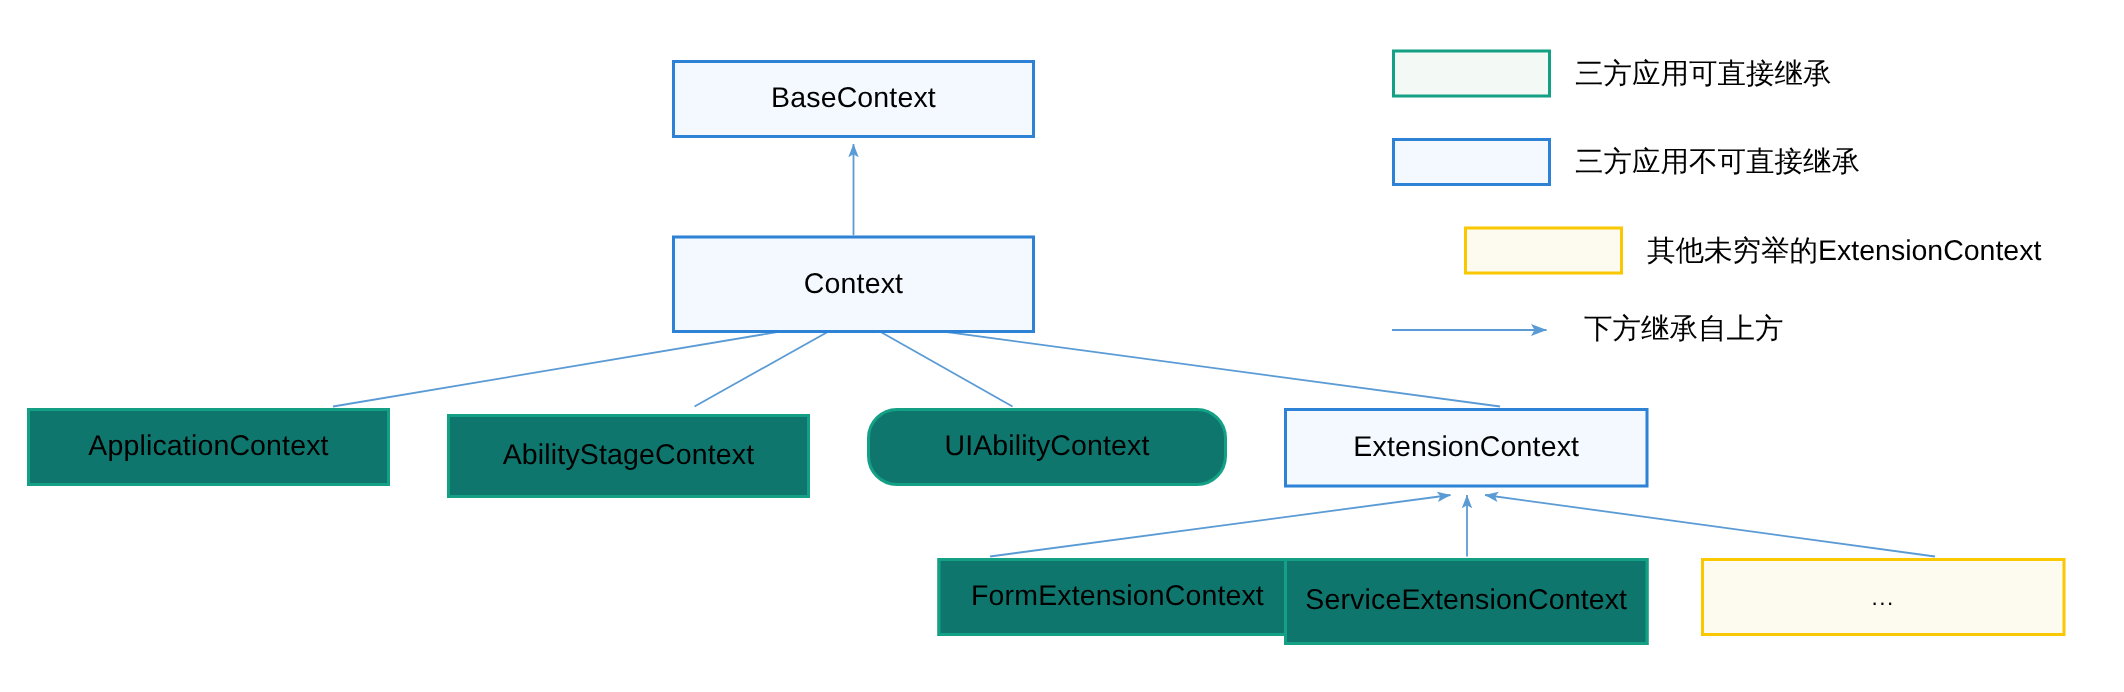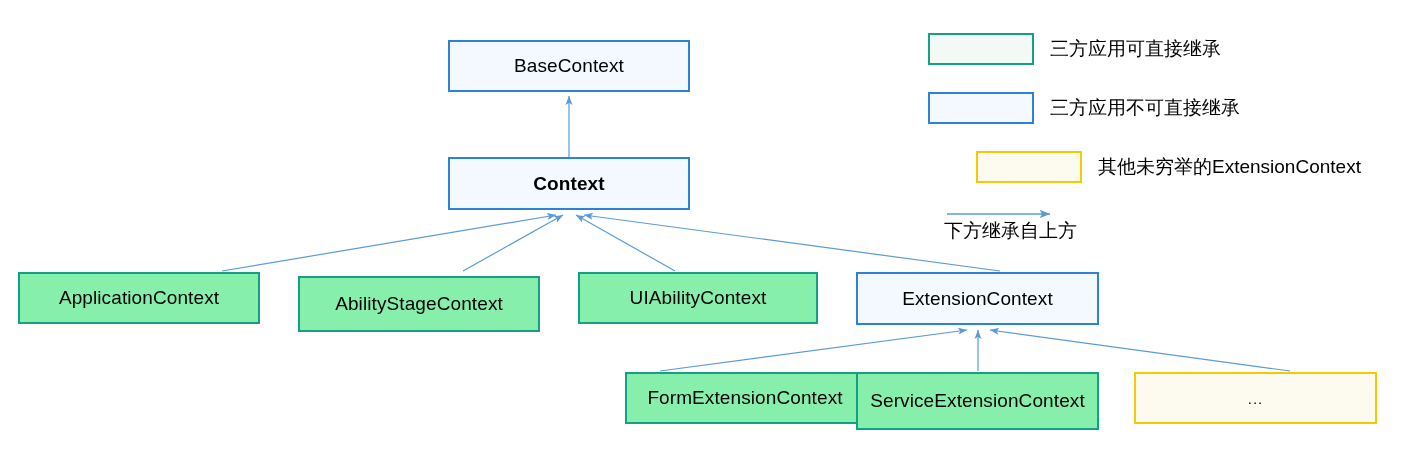--- a/index.html
+++ b/index.html
@@ -31,21 +31,21 @@
     display: flex;
     align-items: center;
     justify-content: center;
     font-size: 19px;
     color: #000000;
     letter-spacing: 0.1px;
     white-space: nowrap;
   }
   .node.green {
     border: 2px solid #14a085;
-    background: #86efac;
+    background: #0f766e;
   }
   .node.blue {
     border: 2px solid #2d82d6;
     background: #f3f9fe;
   }
   .node.orange {
     border: 2px solid #fac800;
     background: #fdfaf0;
   }
   .node.ellipsis {
@@ -112,33 +112,33 @@
       <line x1="660" y1="371" x2="967" y2="330"></line>
       <line x1="978" y1="371" x2="978" y2="330"></line>
       <line x1="1290" y1="371" x2="990" y2="330"></line>
     </g>
   </svg>
 
   <div class="node blue" style="left:448px; top:40px; width:242px; height:52px;">
     <span>BaseContext</span>
   </div>
 
-  <div class="node blue" style="left:448px; top:157px; width:242px; height:53px;font-weight:bold;">
+  <div class="node blue" style="left:448px; top:157px; width:242px; height:65px;">
     <span>Context</span>
   </div>
 
   <div class="node green" style="left:18px; top:272px; width:242px; height:52px;">
     <span>ApplicationContext</span>
   </div>
 
   <div class="node green" style="left:298px; top:276px; width:242px; height:56px;">
     <span>AbilityStageContext</span>
   </div>
 
-  <div class="node green" style="left:578px; top:272px; width:240px; height:52px;">
+  <div class="node green" style="left:578px; top:272px; width:240px; height:52px;border-radius:20px;">
     <span>UIAbilityContext</span>
   </div>
 
   <div class="node blue" style="left:856px; top:272px; width:243px; height:53px;">
     <span>ExtensionContext</span>
   </div>
 
   <div class="node green" style="left:578px; top:372px; width:240px; height:52px;margin-left:47px;">
     <span>FormExtensionContext</span>
   </div>
@@ -161,21 +161,21 @@
     <div class="legend-row" style="top:59px;text-align:center;">
       <span class="legend-swatch blue"></span>
       <span class="legend-label">三方应用不可直接继承</span>
     </div>
 
     <div class="legend-row" style="top:118px;margin-left:48px;">
       <span class="legend-swatch orange"></span>
       <span class="legend-label">其他未穷举的ExtensionContext</span>
     </div>
 
-    <div class="legend-row" style="top:173px;flex-direction:column;">
+    <div class="legend-row" style="top:173px;">
       <span class="legend-arrow">
         <svg width="112" height="12" viewBox="0 0 112 12" aria-hidden="true">
           <defs>
             <marker id="legendArrowhead" markerWidth="9" markerHeight="9" refX="7.4" refY="3.1" orient="auto" markerUnits="strokeWidth">
               <path d="M0,0.2 L7.6,3.1 L0,6 L1.7,3.1 Z" fill="#5b9bd5"></path>
             </marker>
           </defs>
           <line x1="0" y1="6" x2="103" y2="6" stroke="#5b9bd5" stroke-width="1.4" marker-end="url(#legendArrowhead)"></line>
         </svg>
       </span>

